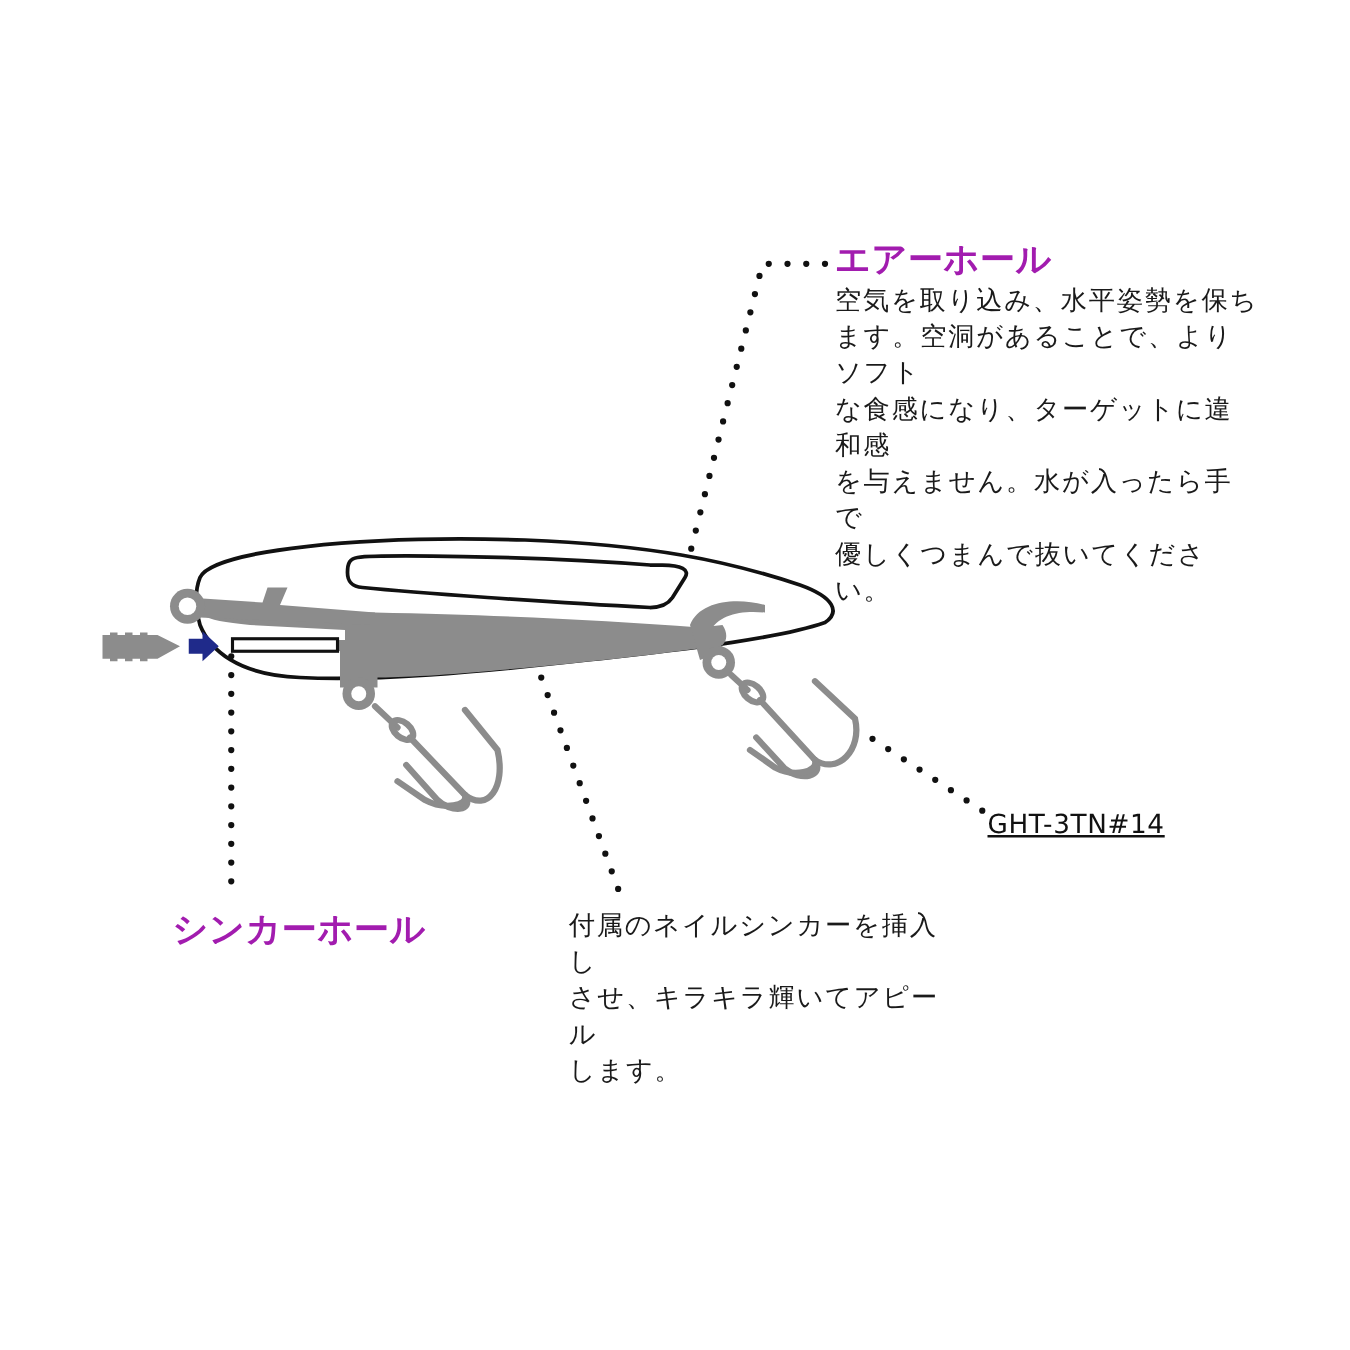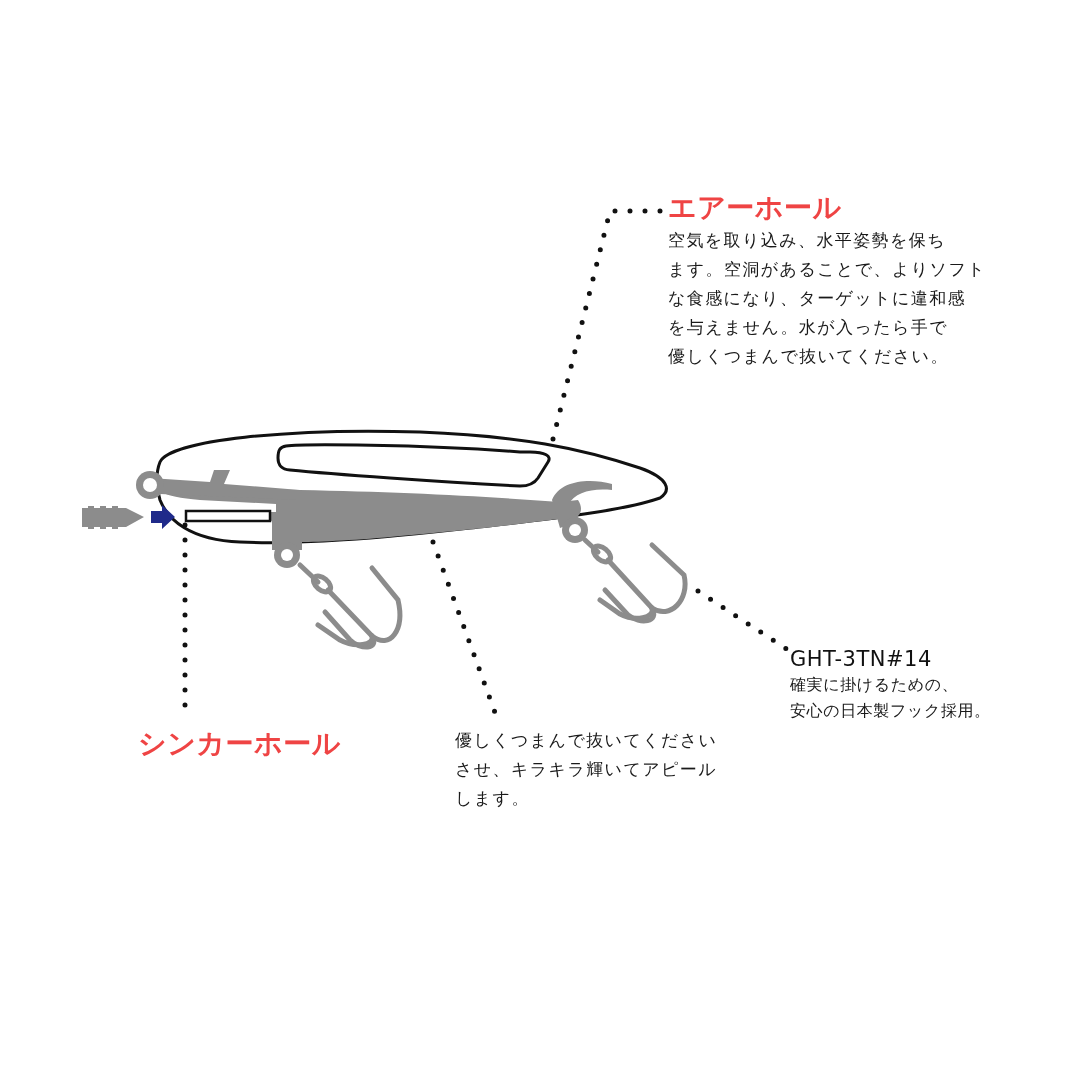--- a/index.html
+++ b/index.html
@@ -1,22 +1,22 @@
 <!DOCTYPE html>
 <html><head>
 <meta charset="utf-8">
 <style>
   html, body { margin: 0; padding: 0; background: #ffffff; }
   body { width: 1080px; height: 1080px; position: relative; overflow: hidden;
          font-family: "DejaVu Sans", "Liberation Sans", sans-serif; color: #1a1a1a; }
   #diagram { position: absolute; left: 0; top: 0; width: 1080px; height: 1080px; }
   .label { position: absolute; }
-  .label h2 { margin: 0; font-size: 28px; font-weight: bold; letter-spacing: 0.5px; line-height: 36px; color: #ef4444; }
-  .label .model { font-size: 21px; line-height: 26px; color: #111; letter-spacing: 0.5px; }
-  .label p { margin: 0; font-size: 17px; line-height: 29px; color: #1a1a1a; letter-spacing: 1.4px; white-space: pre-line; }
+  .label h2 { margin: 0; font-size: 28px; font-weight: bold; letter-spacing: 0.5px; line-height: 36px; color: #a21caf; }
+  .label .model { font-size: 21px; line-height: 26px; color: #111; letter-spacing: 0.5px; text-decoration: underline; }
+  .label p { margin: 0; font-size: 21px; line-height: 29px; color: #1a1a1a; letter-spacing: 1.4px; white-space: pre-line; }
   #label-airhole { left: 668px; top: 190px; width: 340px; }
   #label-hook { left: 790px; top: 646px; width: 260px; }
   #label-hook p { font-size: 16px; line-height: 26px; letter-spacing: 0.6px; }
   #label-sinker { left: 94px; top: 726px; width: 340px; margin-left: 44px; }
   #label-reflector { left: 455px; top: 726px; width: 310px; }
 </style>
 </head>
 <body>
 
 <svg id="diagram" viewBox="0 0 1080 1080" xmlns="http://www.w3.org/2000/svg">
@@ -78,25 +78,23 @@
   <h2>エアーホール</h2>
   <p>空気を取り込み、水平姿勢を保ち
 ます。空洞があることで、よりソフト
 な食感になり、ターゲットに違和感
 を与えません。水が入ったら手で
 優しくつまんで抜いてください。</p>
 </div>
 
 <div class="label" id="label-hook">
   <div class="model">GHT-3TN#14</div>
-  <p>確実に掛けるための、
-安心の日本製フック採用。</p>
 </div>
 
 <div class="label" id="label-sinker">
   <h2>シンカーホール</h2>
 </div>
 
 <div class="label" id="label-reflector">
-  <p>優しくつまんで抜いてください
+  <p>付属のネイルシンカーを挿入し
 させ、キラキラ輝いてアピール
 します。</p>
 </div>
 
 </body></html>

